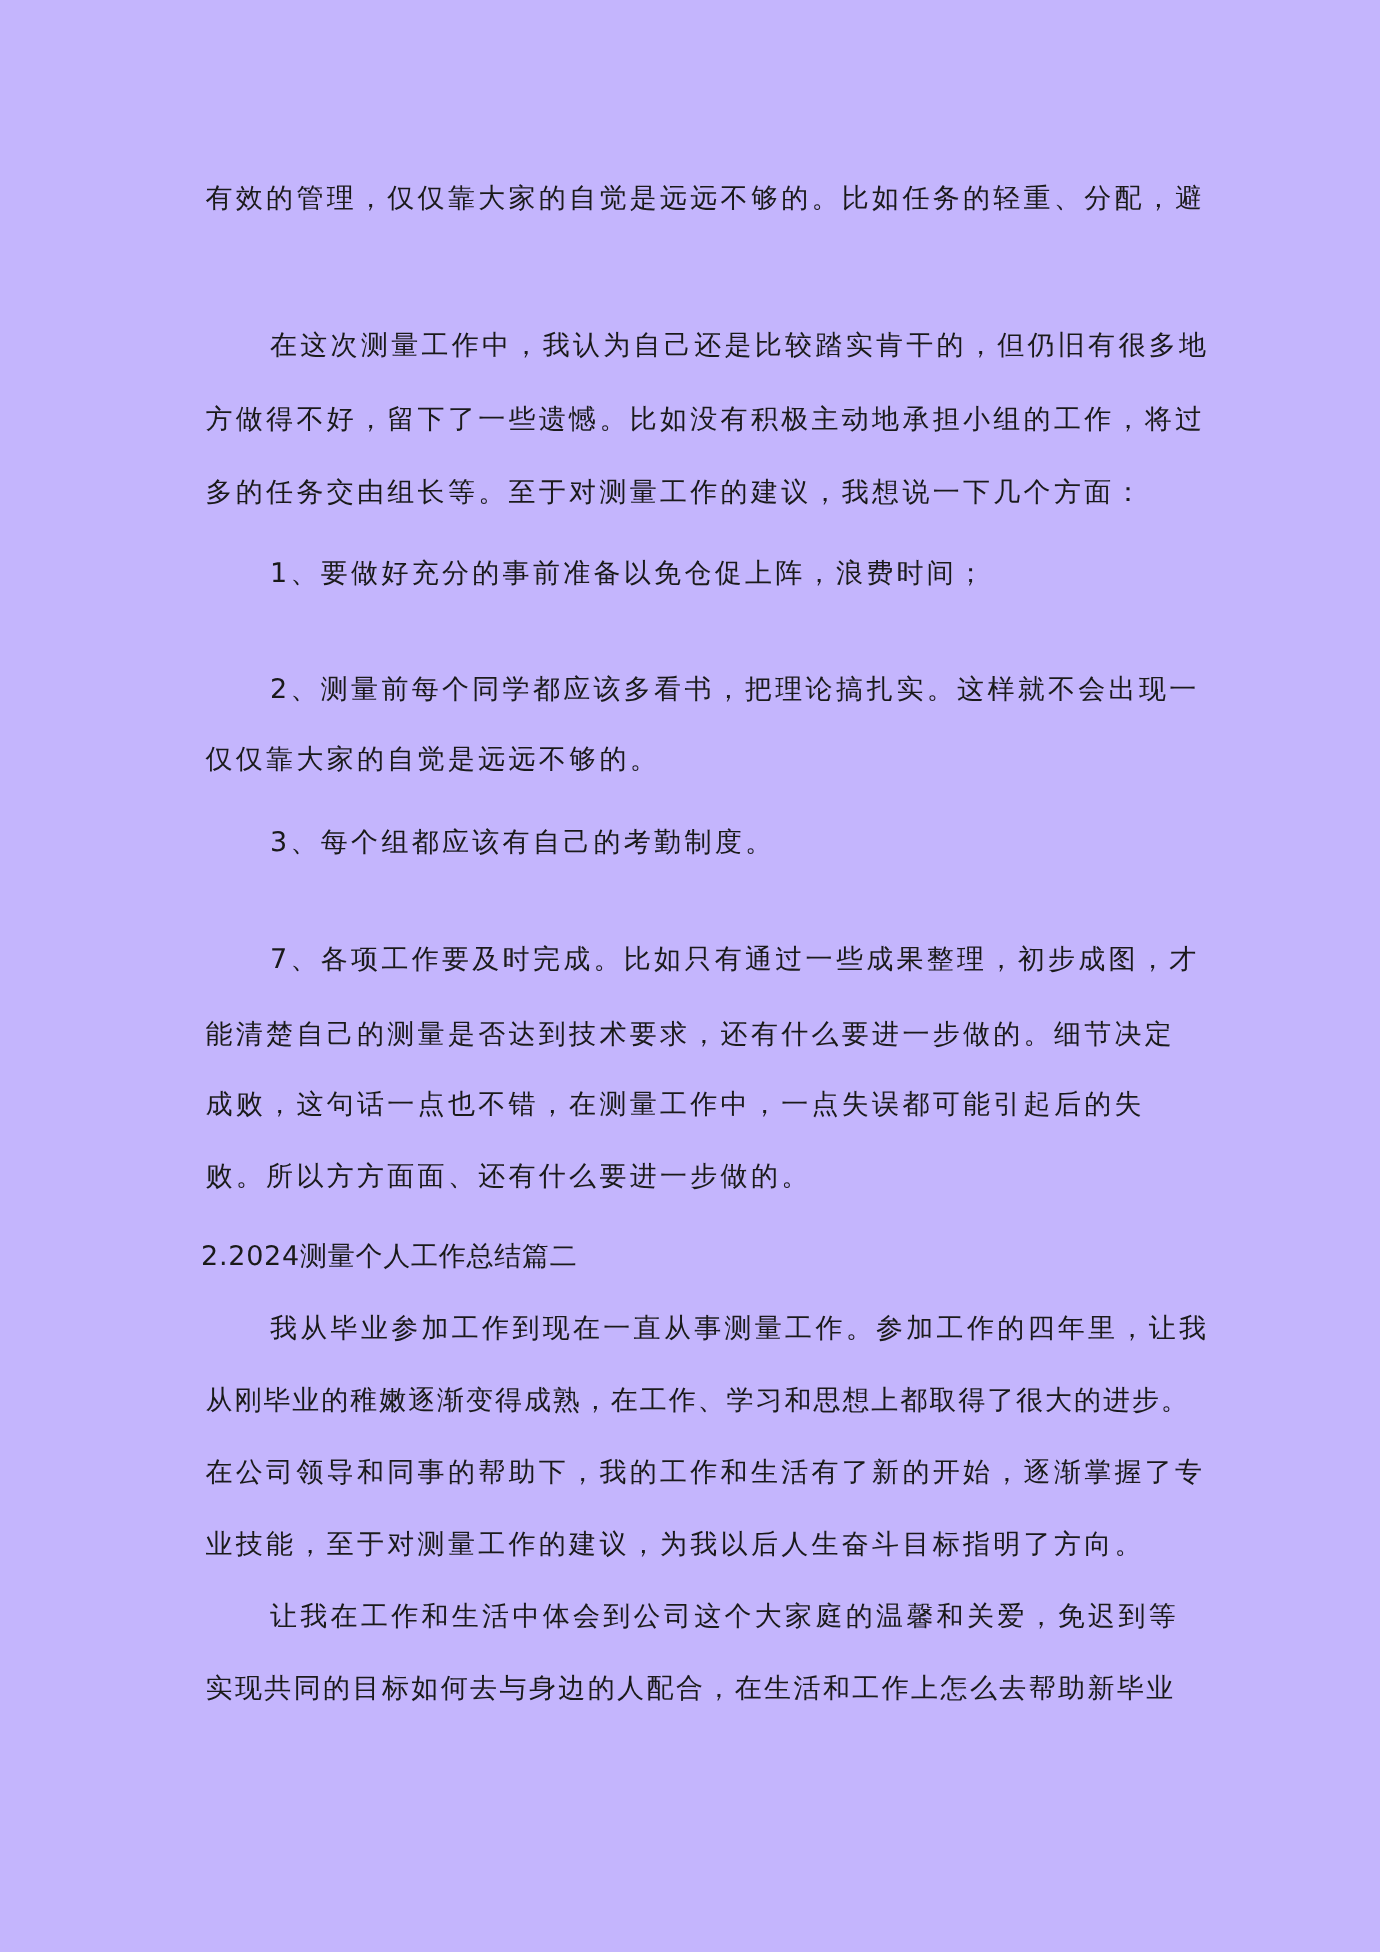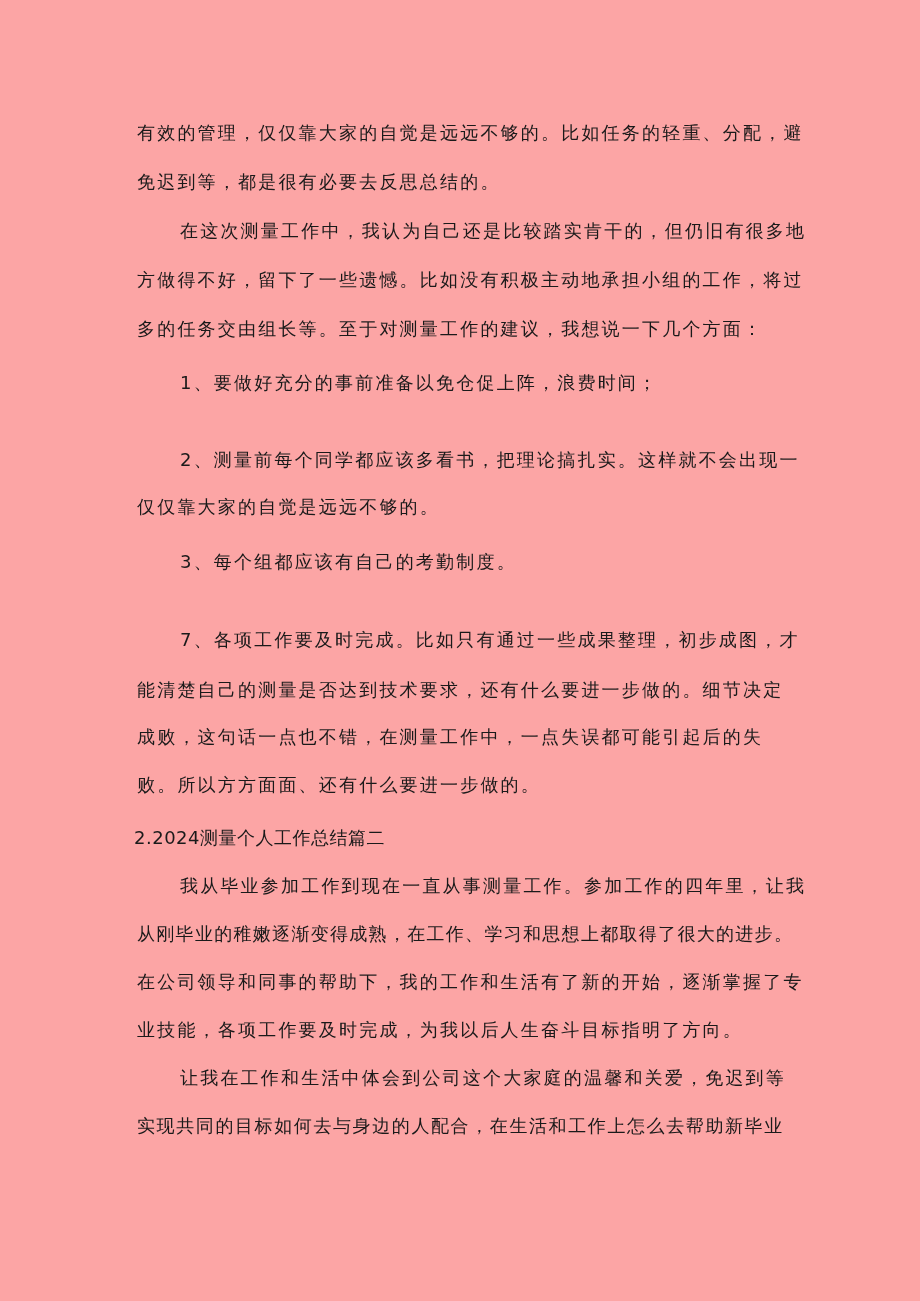--- a/index.html
+++ b/index.html
@@ -14,21 +14,21 @@
       overflow: hidden;
       font-family: "DejaVu Sans", "Liberation Sans", sans-serif;
       color: #1a1a1a;
     }
     .page {
       position: absolute;
       left: 0;
       top: 0;
       width: 920px;
       height: 1301px;
-      background: #fca5a5;
+      background: #c4b5fd;
     }
     .line {
       position: absolute;
       left: 137px;
       font-size: 18px;
       line-height: 22px;
       white-space: nowrap;
       letter-spacing: 2.2px;
     }
     .indent { left: 180px; }
@@ -36,21 +36,20 @@
       letter-spacing: 0.5px;
       left: 134px;
     }
   </style>
 </head>
 <body>
 
 <div class="page">
 
   <div class="line" style="top:122px">有效的管理，仅仅靠大家的自觉是远远不够的。比如任务的轻重、分配，避</div>
-  <div class="line" style="top:171px">免迟到等，都是很有必要去反思总结的。</div>
 
   <div class="line indent" style="top:220px">在这次测量工作中，我认为自己还是比较踏实肯干的，但仍旧有很多地</div>
   <div class="line" style="top:318px">多的任务交由组长等。至于对测量工作的建议，我想说一下几个方面：</div>
   <div class="line" style="top:269px">方做得不好，留下了一些遗憾。比如没有积极主动地承担小组的工作，将过</div>
 
   <div class="line indent" style="top:372px">1、要做好充分的事前准备以免仓促上阵，浪费时间；</div>
 
   <div class="line indent" style="top:449px">2、测量前每个同学都应该多看书，把理论搞扎实。这样就不会出现一</div>
   <div class="line" style="top:496px">仅仅靠大家的自觉是远远不够的。</div>
 
@@ -59,18 +58,18 @@
   <div class="line indent" style="top:629px">7、各项工作要及时完成。比如只有通过一些成果整理，初步成图，才</div>
   <div class="line" style="top:726px">成败，这句话一点也不错，在测量工作中，一点失误都可能引起后的失</div>
   <div class="line" style="top:679px">能清楚自己的测量是否达到技术要求，还有什么要进一步做的。细节决定</div>
   <div class="line" style="top:774px">败。所以方方面面、还有什么要进一步做的。</div>
 
   <div class="line heading" style="top:827px">2.2024测量个人工作总结篇二</div>
 
   <div class="line indent" style="top:875px">我从毕业参加工作到现在一直从事测量工作。参加工作的四年里，让我</div>
   <div class="line" style="top:923px; letter-spacing:1.3px">从刚毕业的稚嫩逐渐变得成熟，在工作、学习和思想上都取得了很大的进步。</div>
   <div class="line" style="top:971px">在公司领导和同事的帮助下，我的工作和生活有了新的开始，逐渐掌握了专</div>
-  <div class="line" style="top:1019px">业技能，各项工作要及时完成，为我以后人生奋斗目标指明了方向。</div>
+  <div class="line" style="top:1019px">业技能，至于对测量工作的建议，为我以后人生奋斗目标指明了方向。</div>
 
   <div class="line indent" style="top:1067px">让我在工作和生活中体会到公司这个大家庭的温馨和关爱，免迟到等</div>
   <div class="line" style="top:1115px; letter-spacing:1.6px">实现共同的目标如何去与身边的人配合，在生活和工作上怎么去帮助新毕业</div>
 
 </div>
 
 </body></html>

